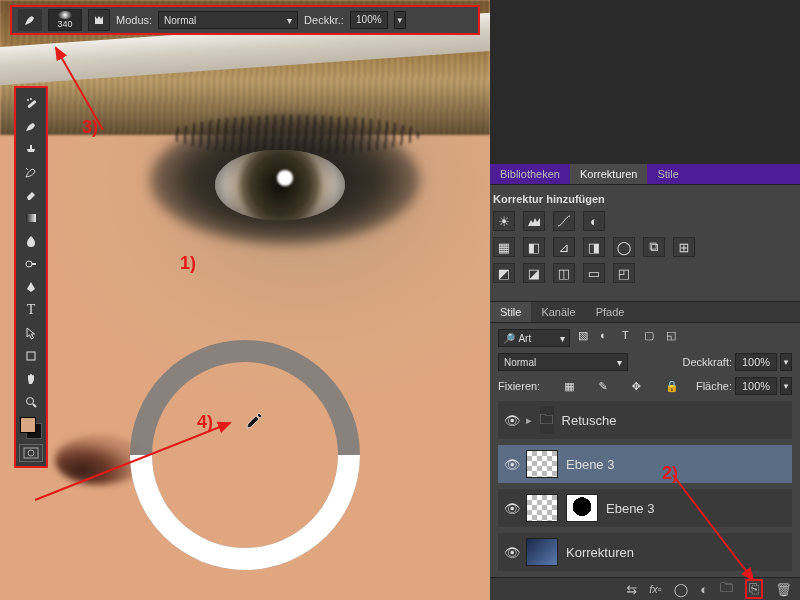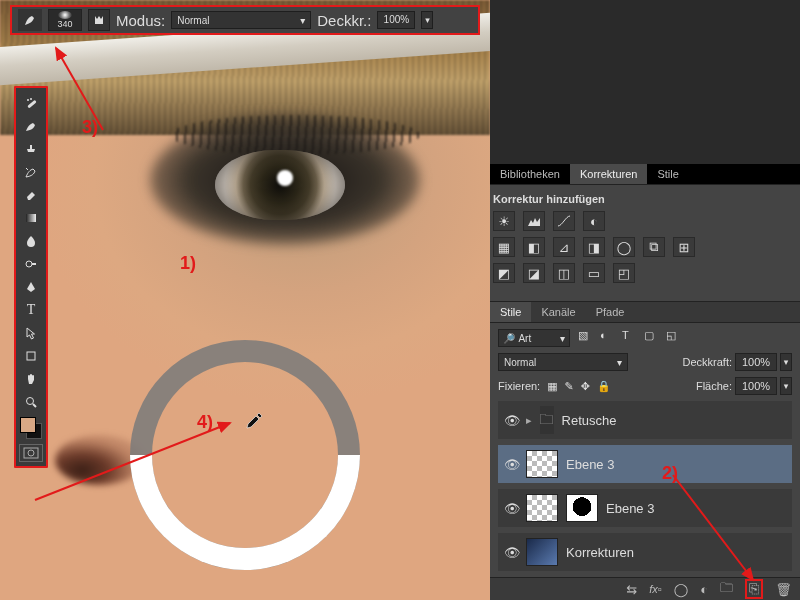--- a/index.html
+++ b/index.html
@@ -20,42 +20,42 @@
 .toolbar .tool{width:26px;height:22px;display:flex;align-items:center;justify-content:center;color:#ddd;font-size:14px;cursor:pointer}
 .toolbar .sw{width:22px;height:22px;position:relative;margin-top:3px}
 .toolbar .sw .fg{position:absolute;width:16px;height:16px;background:#d8a885;border:1px solid #000;top:0;left:0}
 .toolbar .sw .bg{position:absolute;width:16px;height:16px;background:#111;border:1px solid #555;bottom:0;right:0}
 .toolbar .qm{width:24px;height:18px;margin-top:4px;border:1px solid #666;display:flex;align-items:center;justify-content:center}
 .optbar{position:absolute;top:5px;left:10px;width:470px;height:30px;background:#424242;border:2px solid #e21a1a;display:flex;align-items:center;gap:6px;padding:0 6px;z-index:5;color:#ddd;font-size:11px}
 .optbar .ico{width:24px;height:22px;background:#333;display:flex;align-items:center;justify-content:center}
 .optbar .size{width:34px;height:22px;background:#2a2a2a;border:1px solid #222;display:flex;flex-direction:column;align-items:center;justify-content:center;line-height:9px;font-size:9px}
 .optbar .size .dot{width:14px;height:8px;background:radial-gradient(circle,#fff 0,#777 50%,#2a2a2a 90%);border-radius:50%;margin-bottom:1px;filter:blur(.3px)}
 .optbar .gear{width:22px;height:22px;background:#333;border:1px solid #222;display:flex;align-items:center;justify-content:center}
-.optbar .lbl{font-size:15px}
+.optbar .lbl{font-size:11px}
 .optbar .dd{height:18px;background:#333;border:1px solid #1e1e1e;display:flex;align-items:center;justify-content:space-between;padding:0 5px;font-size:10px}
 .optbar .pct{width:38px;height:18px;background:#333;border:1px solid #1e1e1e;text-align:center;font-size:10px;line-height:16px}
 .right{position:absolute;top:0;right:0;width:310px;height:600px;background:#444;display:flex;flex-direction:column}
 .prev{height:198px;background:#2a2a2a;}
-.ptabs{height:24px;background:#000000;display:flex;align-items:flex-end;border-bottom:1px solid #222}
+.ptabs{height:24px;background:#4c1d95;display:flex;align-items:flex-end;border-bottom:1px solid #222}
 .ptab{padding:4px 10px;color:#bbb;font-size:11px;cursor:pointer}
 .ptab.on{background:#4a4a4a;color:#eee}
 .adj{padding:8px 3px;color:#ddd}
 .adj .title{font-size:11px;font-weight:bold;margin-bottom:6px}
 .adj .row{display:flex;gap:8px;margin-bottom:6px}
 .adj .ic{width:22px;height:20px;background:#3a3a3a;border:1px solid #2a2a2a;display:flex;align-items:center;justify-content:center;color:#ddd;font-size:13px;cursor:pointer}
 .sep{height:1px;background:#222;margin-top:4px}
 .ltabs{height:24px;background:#383838;display:flex;align-items:flex-end;border-bottom:1px solid #222}
 .layers{padding:6px 8px;color:#ddd;font-size:11px;flex:1;display:flex;flex-direction:column;gap:6px}
 .layers .filter{display:flex;align-items:center;gap:8px}
 .layers .filter .sel{height:18px;width:72px;background:#333;border:1px solid #222;display:flex;align-items:center;padding:0 4px;font-size:10px;gap:3px}
 .layers .blend{display:flex;align-items:center;justify-content:space-between}
 .layers .blend .sel{height:18px;width:130px;background:#333;border:1px solid #222;padding:0 5px;font-size:10px;display:flex;align-items:center;justify-content:space-between}
 .layers .blend .r{display:flex;align-items:center;gap:3px}
 .layers .lock{display:flex;align-items:center;justify-content:space-between}
-.layers .lock .l{display:flex;align-items:center;gap:7px}
+.layers .lock .l{display:flex;align-items:center;gap:24px}
 .layers .lock .l span{display:inline-block}
 .layer{height:38px;background:#3a3a3a;display:flex;align-items:center;gap:8px;padding:0 6px}
 .layer.sel{background:#5b6d84}
 .layer .eye{width:14px;font-size:13px}
 .layer .thumb{width:32px;height:28px;background:#888;border:1px solid #222;position:relative}
 .layer .thumb.trans{background-image:conic-gradient(#bbb 25%,#fff 25% 50%,#bbb 50% 75%,#fff 75%);background-size:10px 10px}
 .layer .thumb.folder{background:#333;font-size:14px;text-align:center;line-height:26px;color:#aaa;width:14px;border:none}
 .layer .mask{width:32px;height:28px;background:#fff;border:1px solid #222;background:radial-gradient(circle at 50% 45%,#000 0 45%,#fff 45%)}
 .layer .name{font-size:13px}
 .lbtm{height:24px;background:#3a3a3a;border-top:1px solid #222;display:flex;align-items:center;justify-content:flex-end;gap:12px;padding:0 8px;color:#bbb;font-size:13px}

